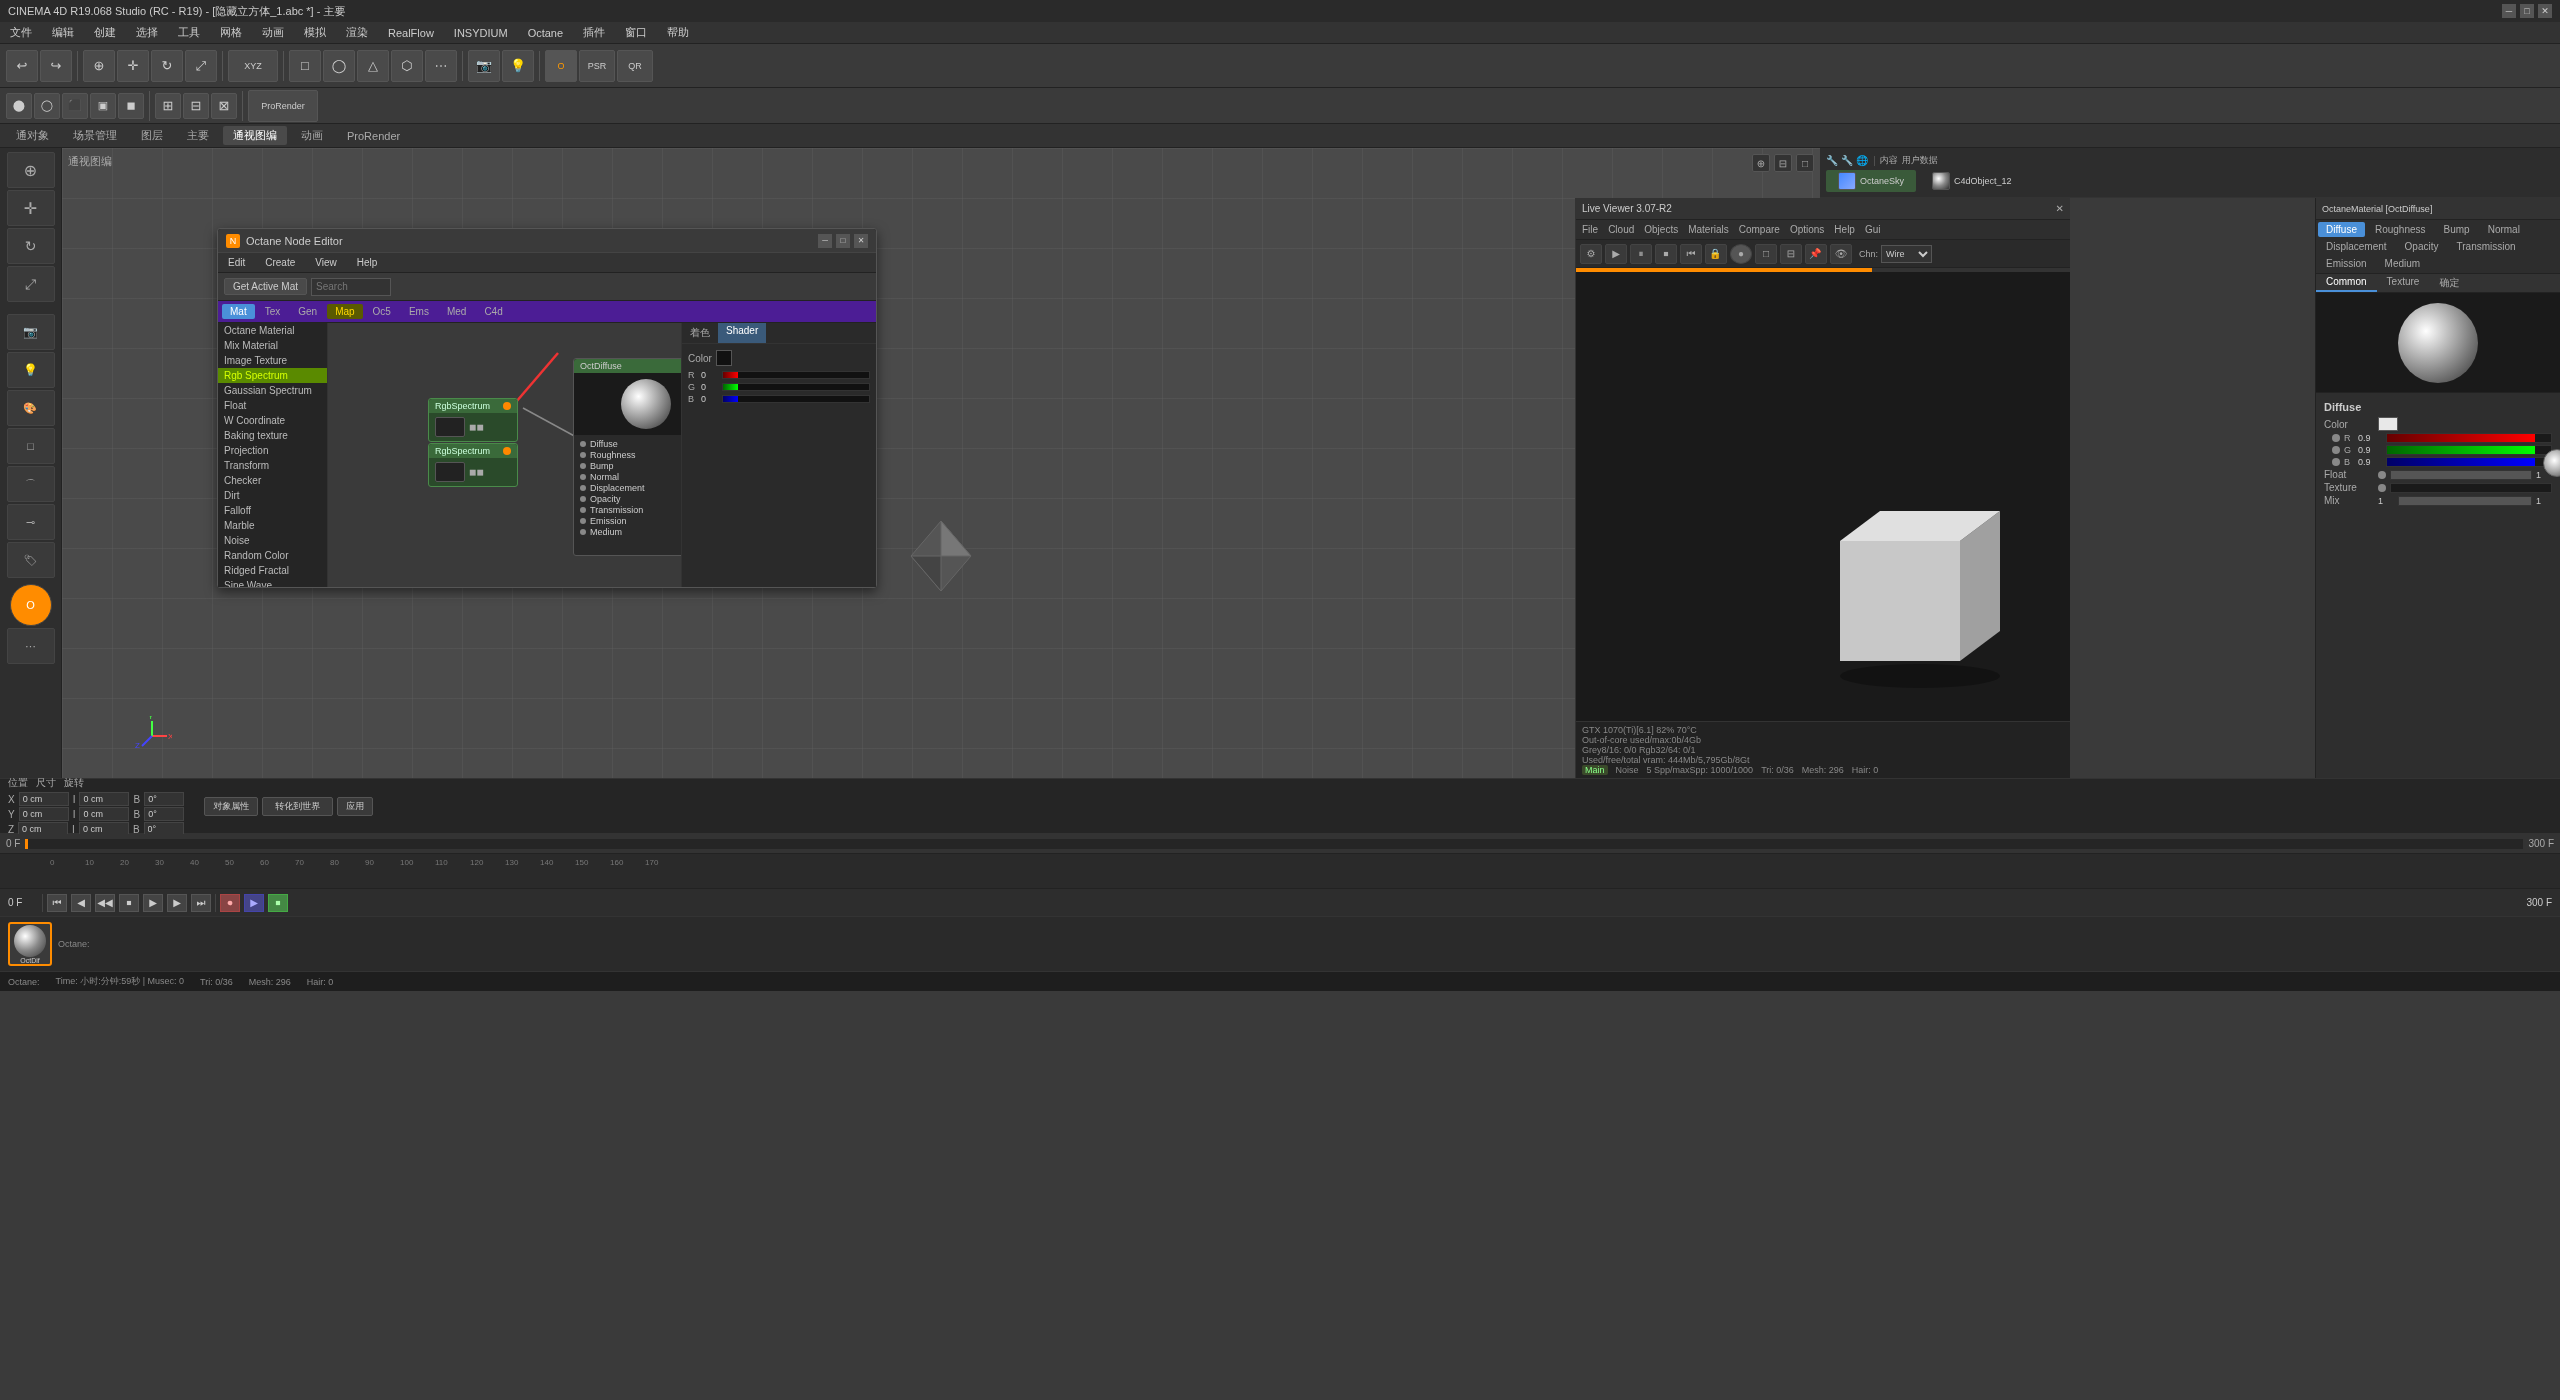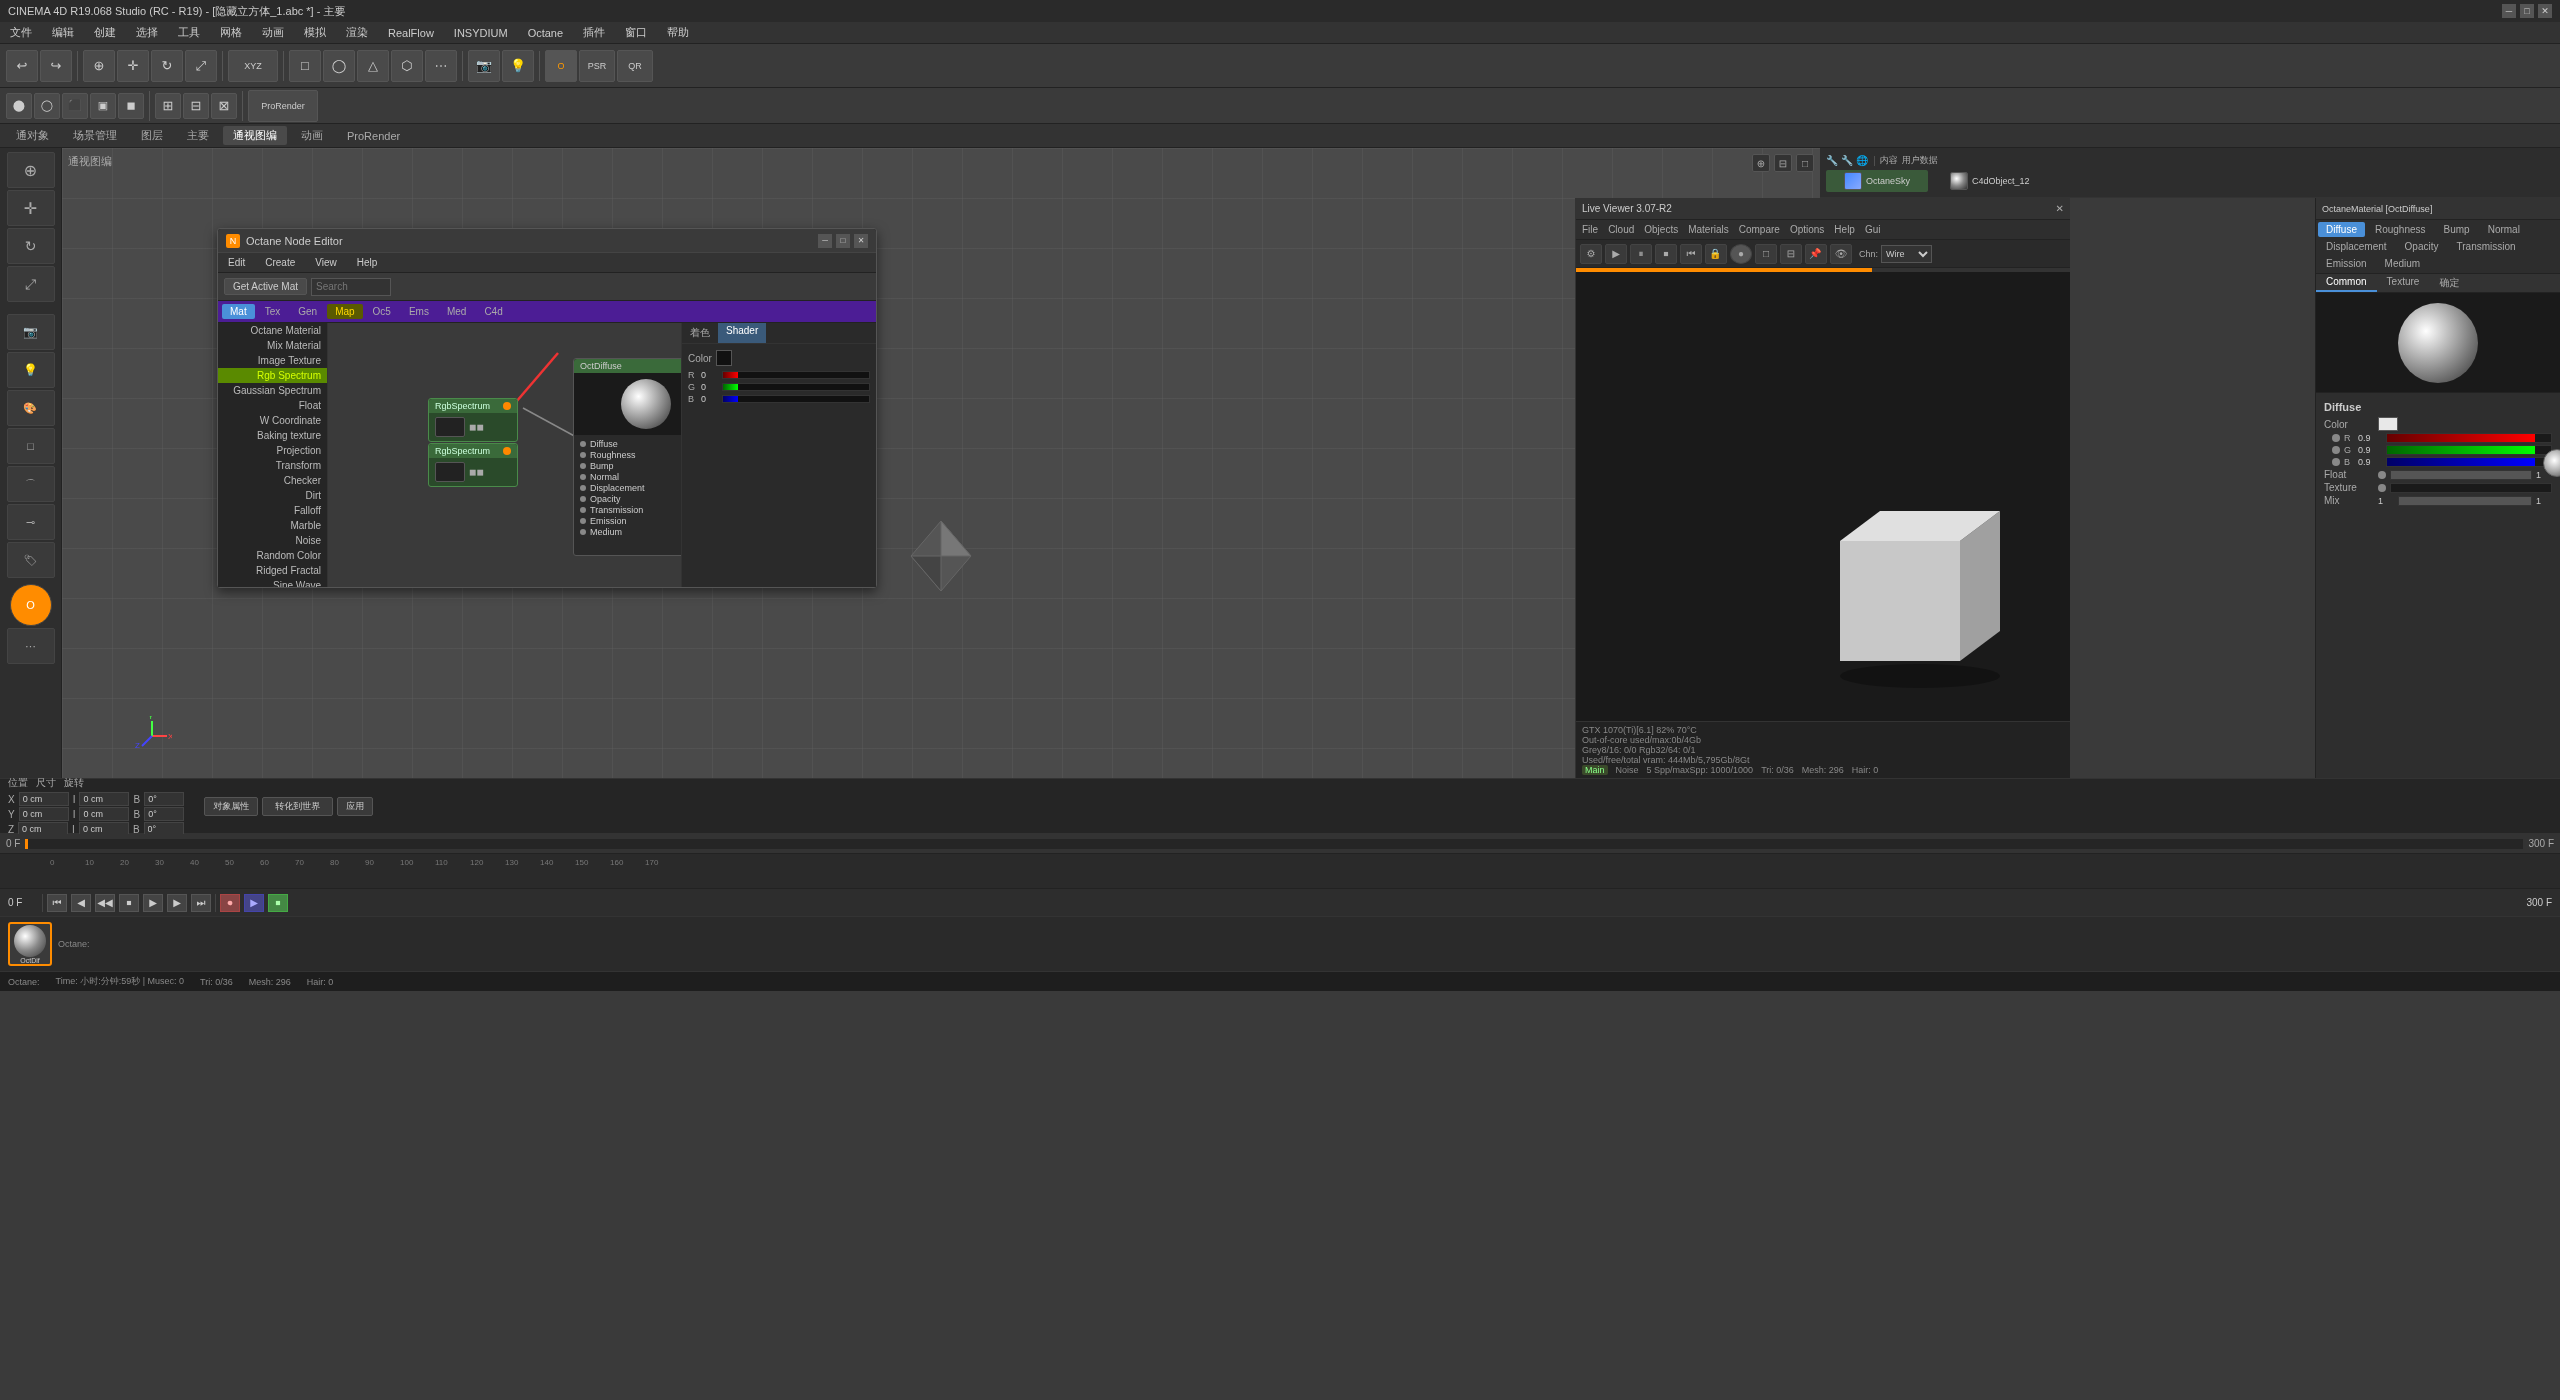--- a/index.html
+++ b/index.html
@@ -218,21 +218,20 @@
     #ne-content {
       display: flex;
       height: calc(100% - 24px - 20px - 28px - 22px);
     }
     #ne-nodelist {
       width: 110px;
       background: #252525;
       border-right: 1px solid #333;
       overflow-y: auto;
       font-size: 10px;
-      text-align: right;
     }
     .ne-node-item {
       padding: 2px 6px;
       color: #bbb;
       cursor: pointer;
     }
 
     #ne-canvas {
       flex: 1;
       background: #3a3a3a;
@@ -275,21 +274,21 @@
       background: #333;
       display: flex;
       align-items: center;
       padding: 0 6px;
       gap: 6px;
       border-bottom: 1px solid #222;
       font-size: 10px;
     }
     .rp-mat-item {
       display: flex; align-items: center; gap: 4px;
-      padding: 2px 18px; cursor: pointer; border-radius: 2px;
+      padding: 2px 12px; cursor: pointer; border-radius: 2px;
     }
     .rp-mat-item.active { background: #3a5a3a; }
     .rp-tabs {
       display: flex;
       flex-wrap: wrap;
       background: #2d2d2d;
       border-bottom: 1px solid #222;
       padding: 2px;
       gap: 2px;
     }

